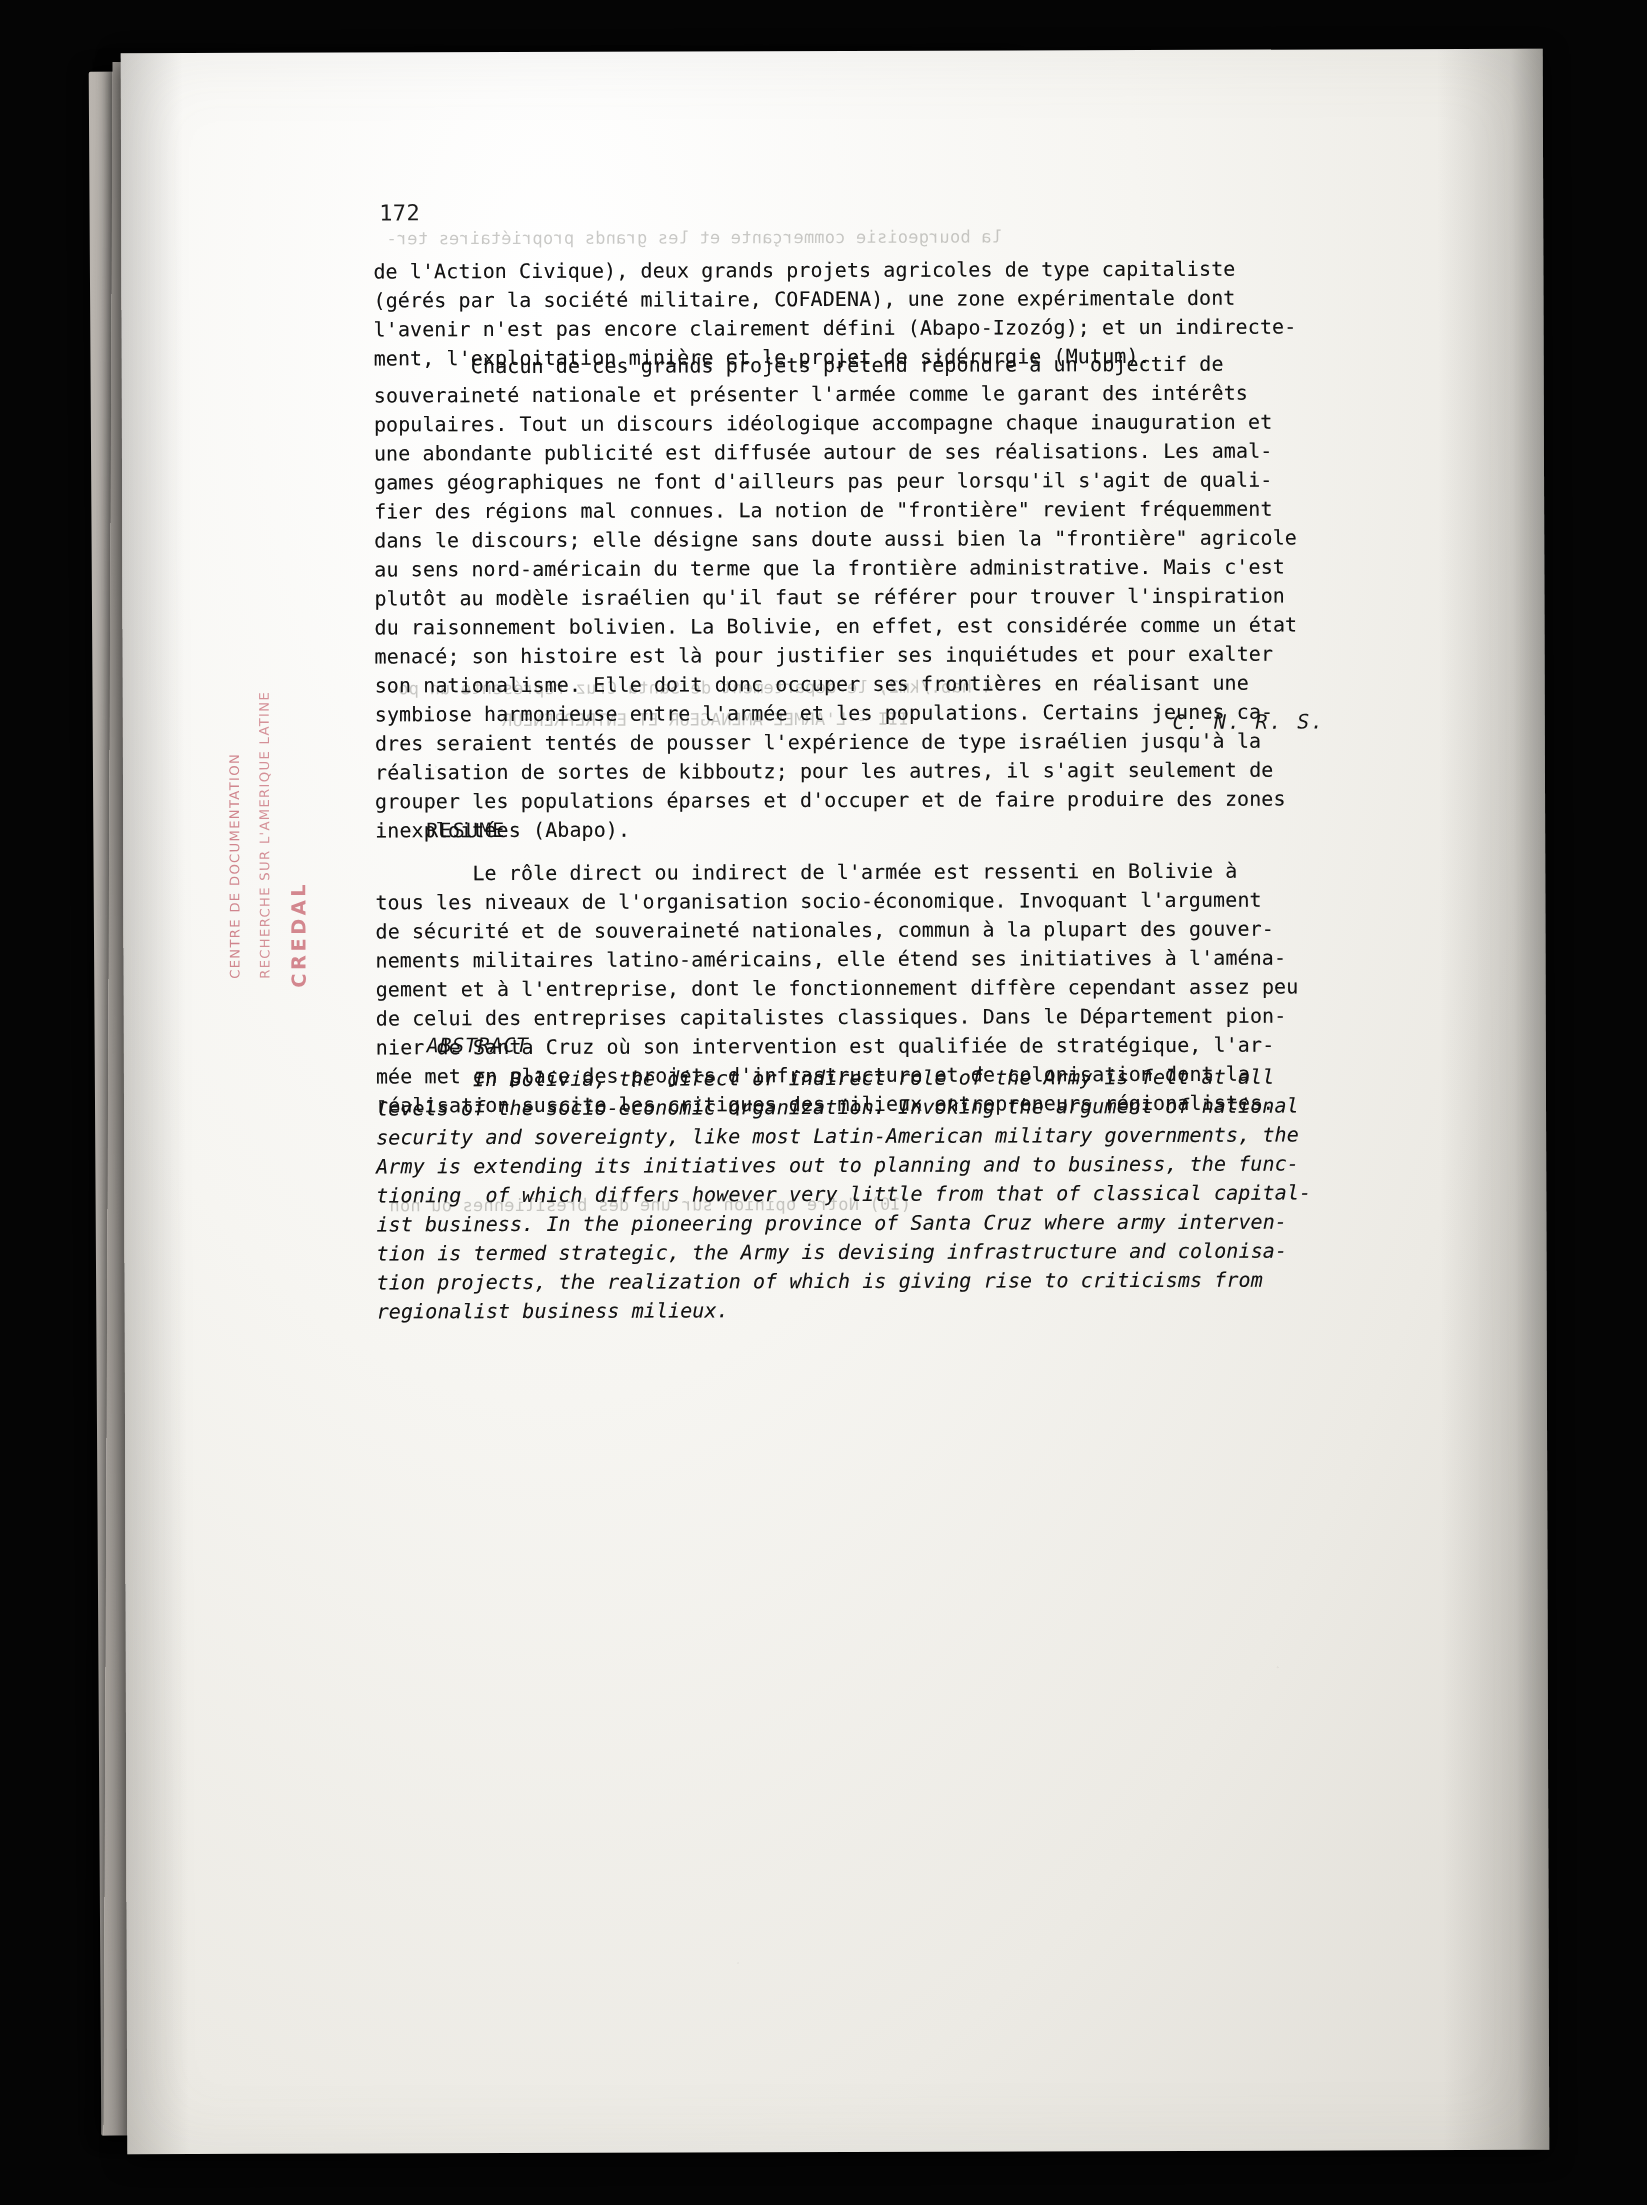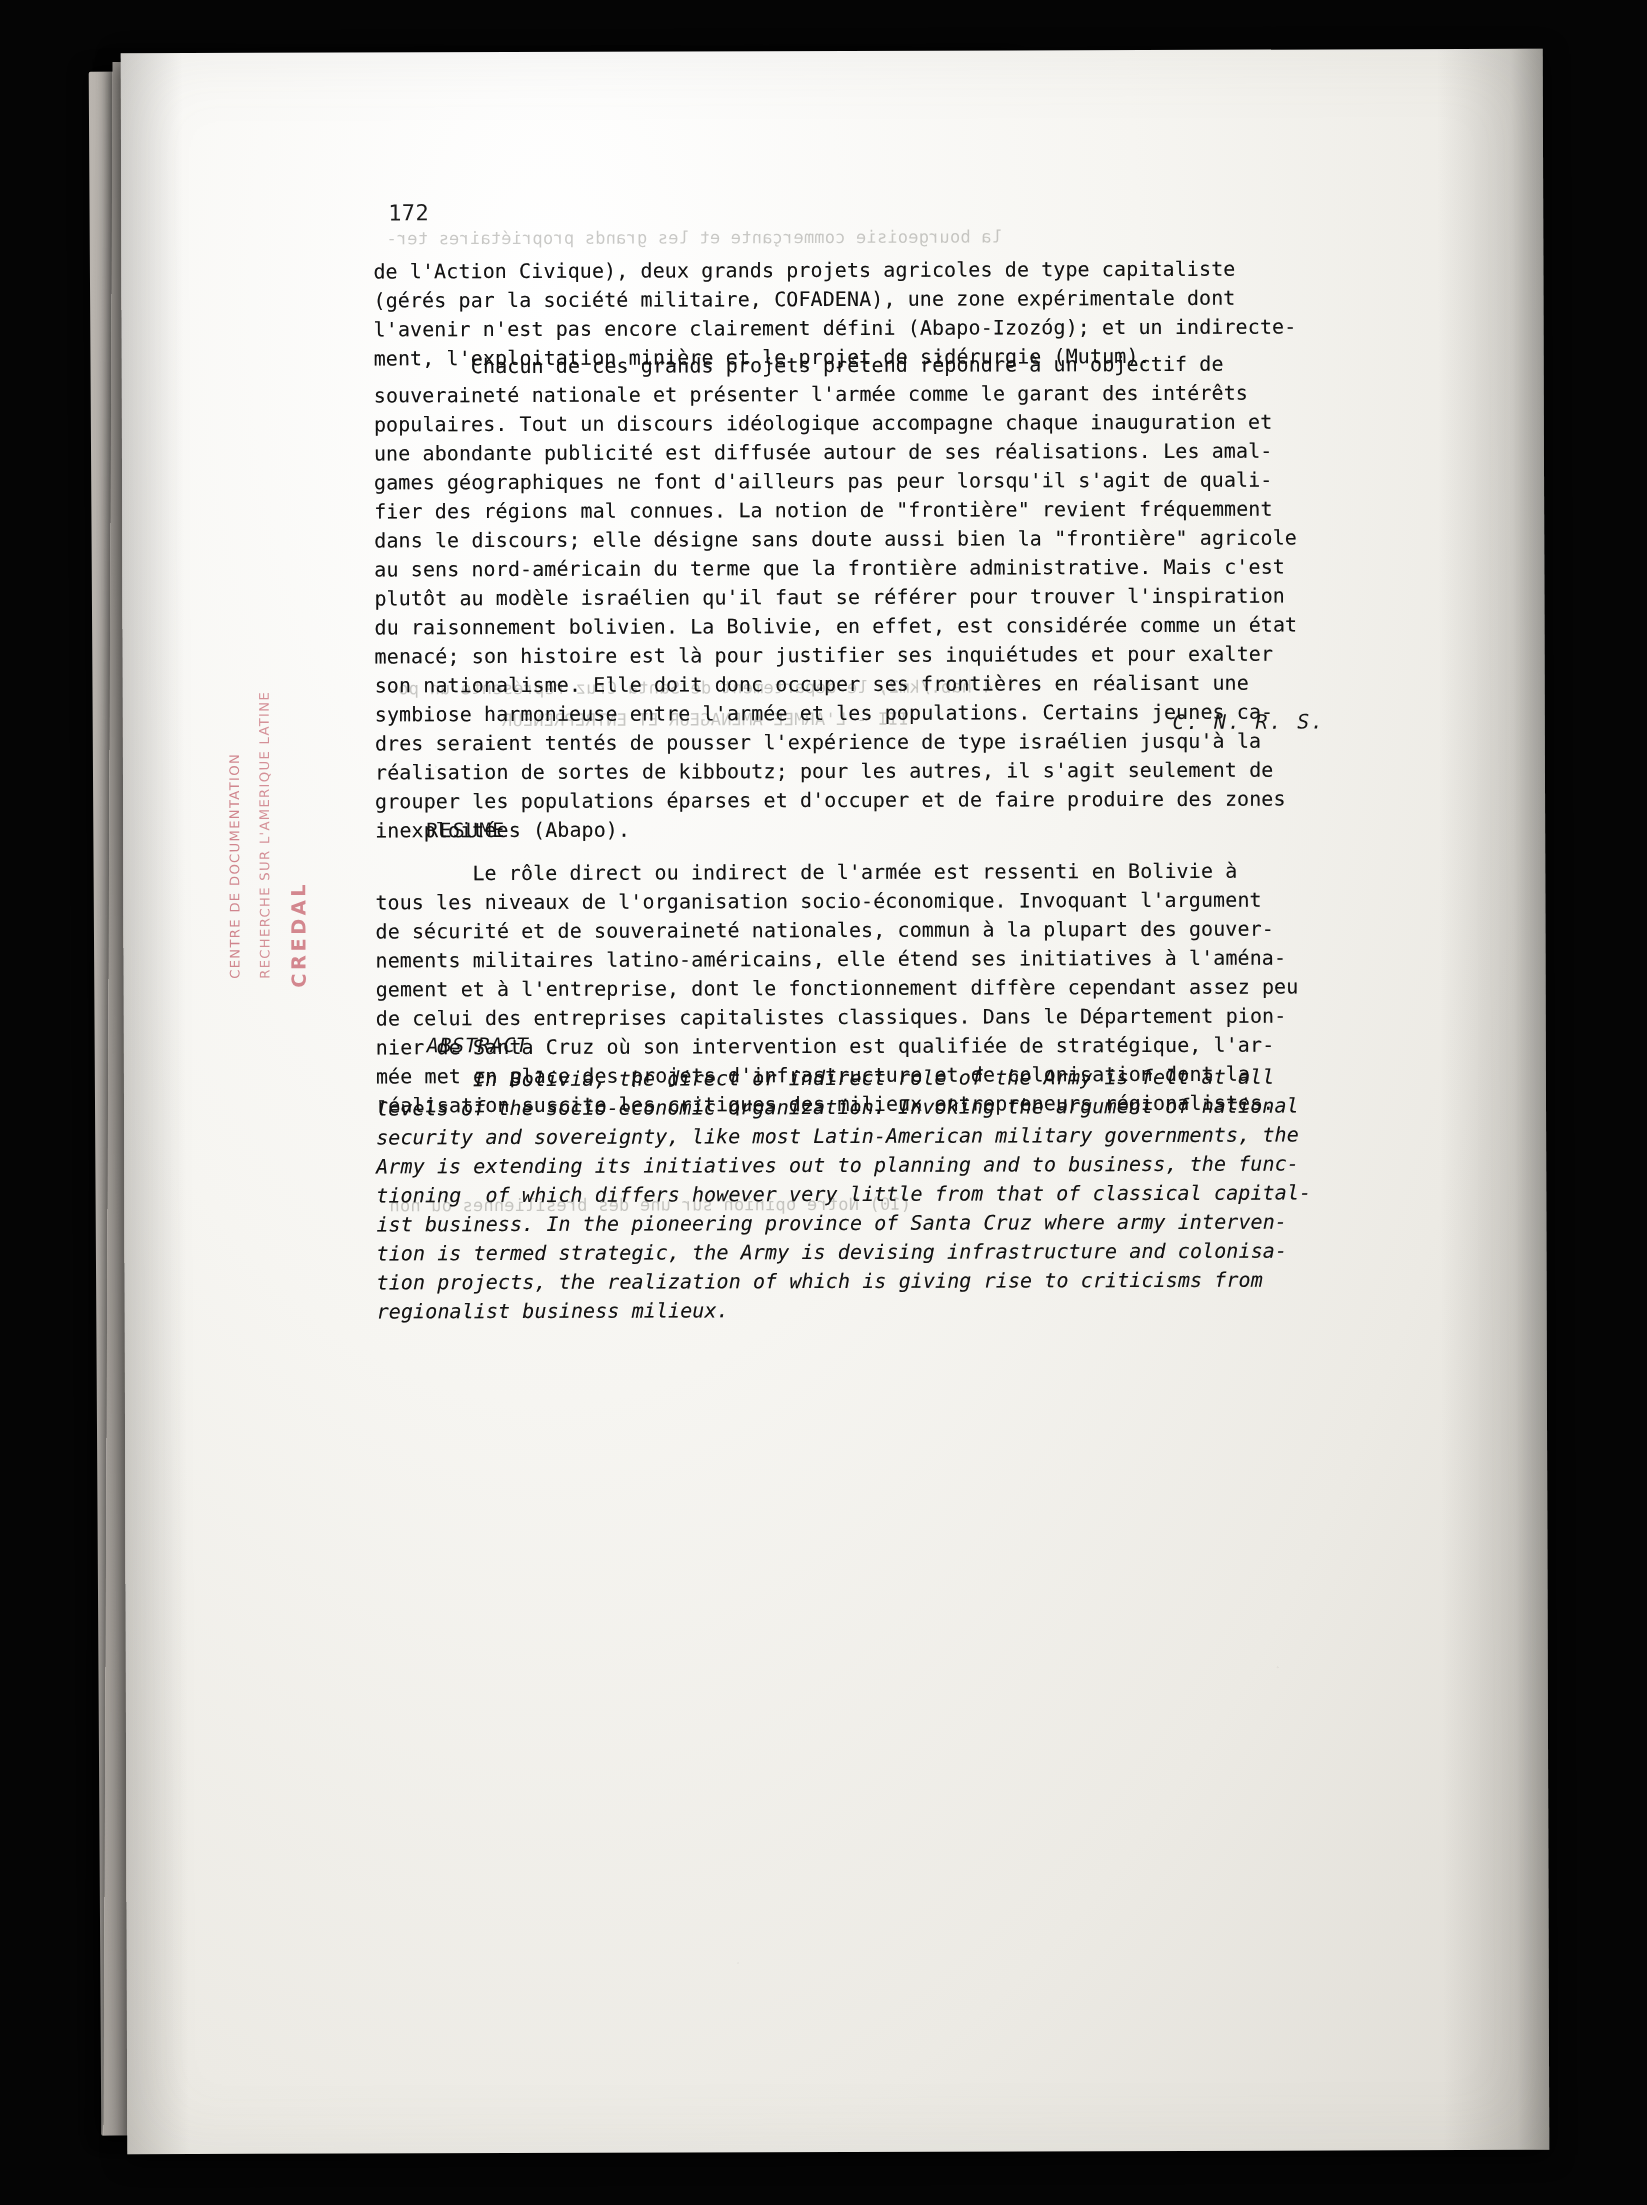--- a/index.html
+++ b/index.html
@@ -132,21 +132,21 @@
   }
 
   
   .content {
     position: absolute;
     left: 0; top: 0; right: 0; bottom: 0;
     padding: 0;
   }
   .folio {
     position: absolute;
-    left: 267px;
+    left: 258px;
     top: 148px;
     font-size: 22px;
     color: #1b1b1b;
     letter-spacing: 0.4px;
     text-align: right;
   }
   .block {
     position: absolute;
     left: 252px;
     width: 944px;

